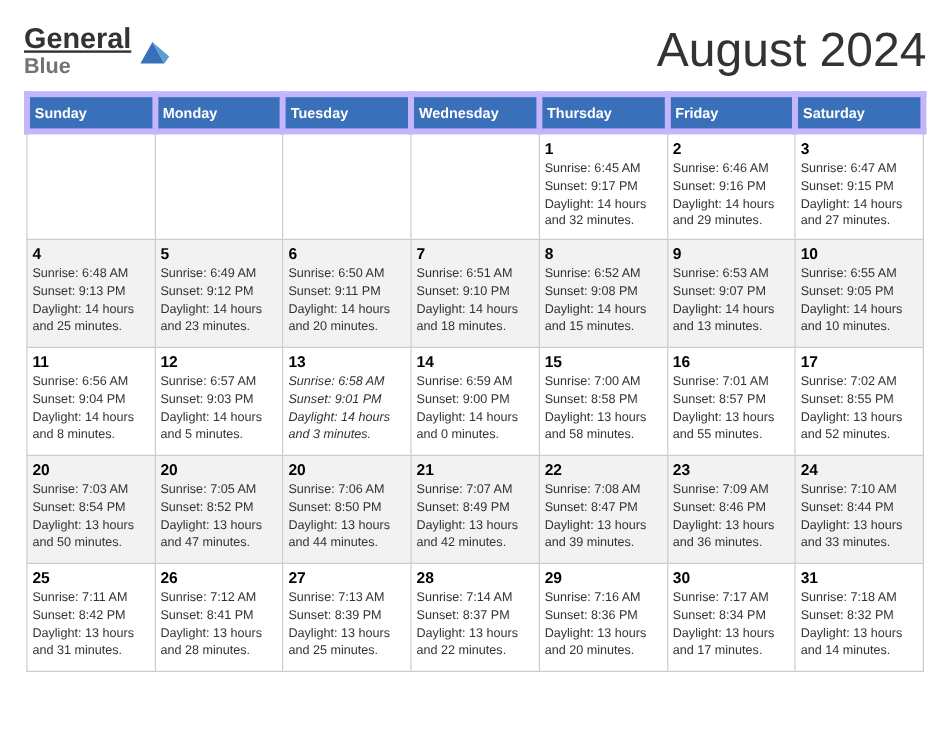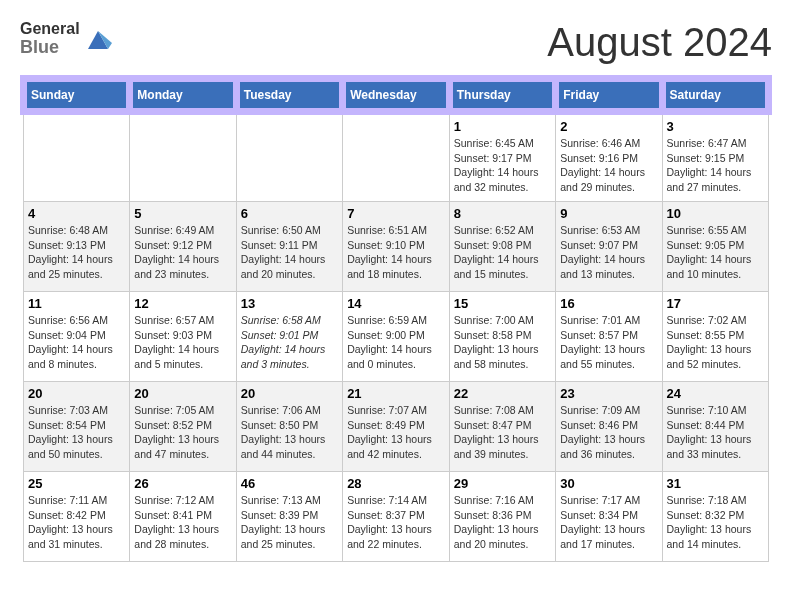--- a/index.html
+++ b/index.html
@@ -19,23 +19,24 @@
     .logo {
       display: flex;
       align-items: center;
     }
     .logo-text {
       display: flex;
       flex-direction: column;
       line-height: 1.1;
     }
     .logo-general {
-      font-size: 16px;
+      font-size: 24px;
       font-weight: bold;
       color: #333;
+      text-decoration: underline;
     }
     .logo-blue {
       font-size: 18px;
       font-weight: bold;
       color: #737373;
     }
     .logo-icon {
       width: 28px;
       height: 28px;
       margin-left: 4px;
@@ -57,21 +58,21 @@
       border-collapse: collapse;
       font-size: 11px;
     }
     thead th {
       background-color: #3a6fba;
       color: #fff;
       padding: 6px 4px;
       text-align: left;
       font-weight: bold;
       font-size: 12px;
-      border: 7px solid #c4b5fd;
+      border: 5px solid #c4b5fd;
     }
     tbody td {
       border: 1px solid #ccc;
       vertical-align: top;
       padding: 4px;
       width: 107px;
       height: 90px;
       background: #fff;
     }
     tbody tr:nth-child(even) td {
@@ -312,21 +313,21 @@
 and 31 minutes.</div>
         </td>
         <td>
           <div class="day-number">26</div>
           <div class="day-info" style="white-space: pre-line;">Sunrise: 7:12 AM
 Sunset: 8:41 PM
 Daylight: 13 hours
 and 28 minutes.</div>
         </td>
         <td>
-          <div class="day-number">46</div>
+          <div class="day-number">27</div>
           <div class="day-info" style="white-space: pre-line;">Sunrise: 7:13 AM
 Sunset: 8:39 PM
 Daylight: 13 hours
 and 25 minutes.</div>
         </td>
         <td>
           <div class="day-number">28</div>
           <div class="day-info" style="white-space: pre-line;">Sunrise: 7:14 AM
 Sunset: 8:37 PM
 Daylight: 13 hours

